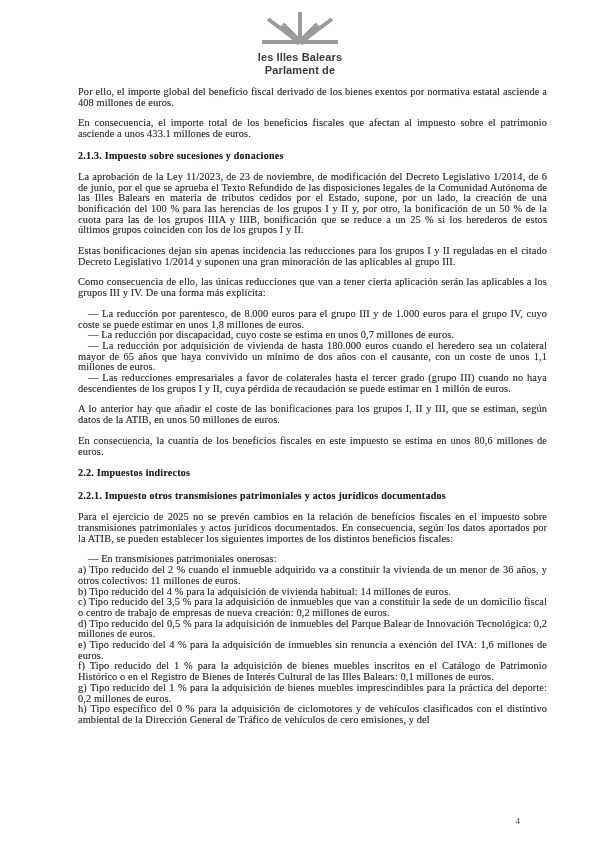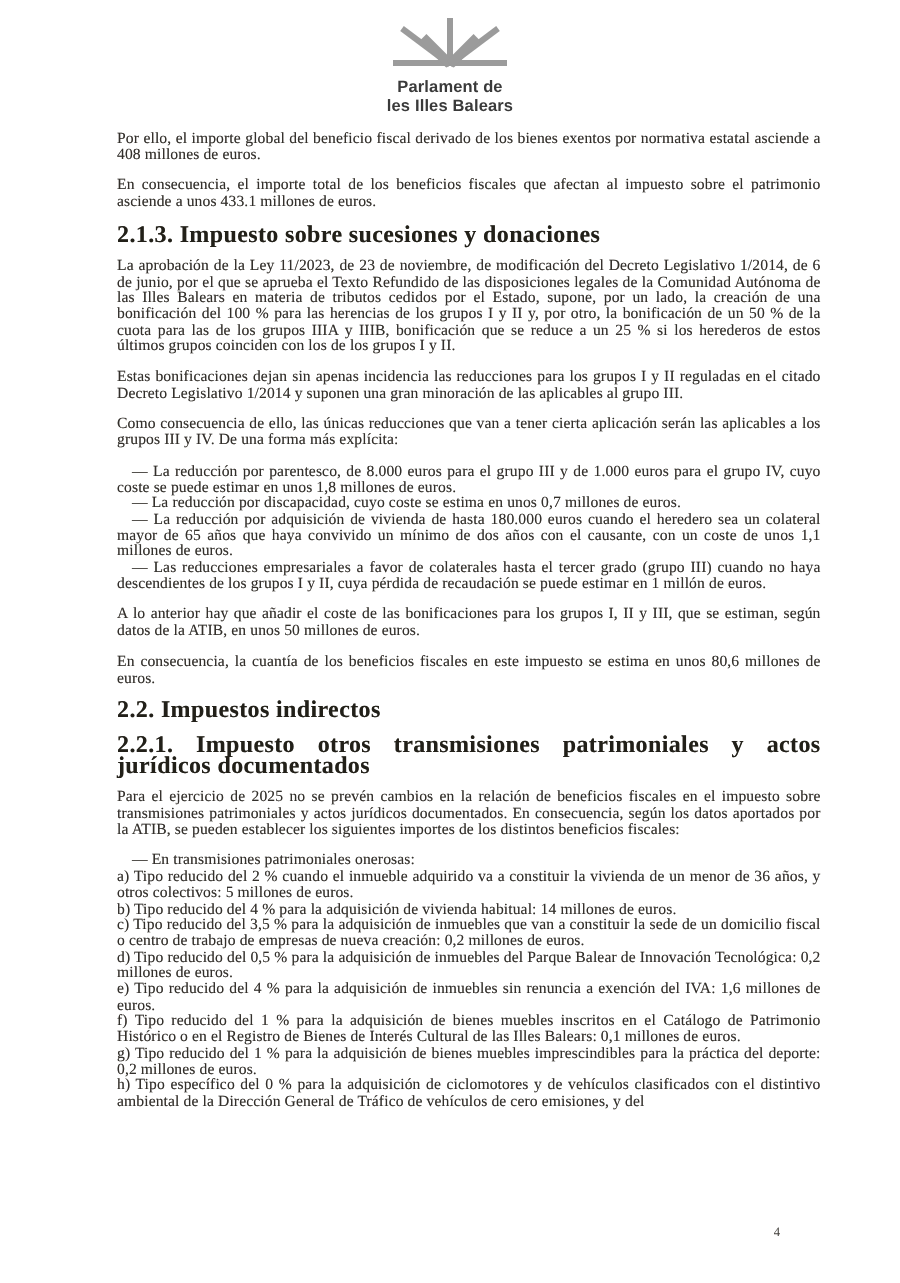--- a/index.html
+++ b/index.html
@@ -33,21 +33,21 @@
     padding: 11px 53px 0 78px;
     font-size: 10.4px;
     line-height: 10.7px;
     text-align: justify;
     letter-spacing: 0.08px;
     color: #33302c;
     text-shadow: 0 0 0.4px rgba(62, 56, 48, 0.5);
   }
   .p { margin: 0 0 10px 0; }
   .heading {
-    font-size: 16px;
+    font-size: 10px;
     font-weight: 700;
     color: #222019;
     letter-spacing: 0.25px;
     line-height: 12px;
     margin: 0 0 10px 0;
   }
   .heading-multiline { line-height: 14px; margin-bottom: 9px; }
   .group { margin: 0 0 10px 0; }
   .dash { margin: 0; text-indent: 10px; }
   .letter { margin: 0; }
@@ -69,22 +69,22 @@
       <svg width="78" height="36" viewBox="0 0 78 36" stroke="#9b9b9b" fill="none">
         <line x1="1" y1="33" x2="77" y2="33" stroke-width="4"></line>
         <line x1="39" y1="34" x2="39" y2="3" stroke-width="4"></line>
         <line x1="39" y1="34" x2="7" y2="10" stroke-width="4"></line>
         <line x1="39" y1="34" x2="71" y2="10" stroke-width="4"></line>
         <line x1="39" y1="34" x2="21" y2="16" stroke-width="6.5"></line>
         <line x1="39" y1="34" x2="57" y2="16" stroke-width="6.5"></line>
       </svg>
     </span>
     <div class="org-name">
+      <div>les Illes Balears</div>
       <div>Parlament de</div>
-      <div>les Illes Balears</div>
     </div>
   </div>
 
   <div class="doc-body">
     <p class="p">Por ello, el importe global del beneficio fiscal derivado de los bienes exentos por normativa estatal asciende a 408 millones de euros.</p>
     <p class="p">En consecuencia, el importe total de los beneficios fiscales que afectan al impuesto sobre el patrimonio asciende a unos 433.1 millones de euros.</p>
     <h2 class="heading">2.1.3. Impuesto sobre sucesiones y donaciones</h2>
     <p class="p">La aprobación de la Ley 11/2023, de 23 de noviembre, de modificación del Decreto Legislativo 1/2014, de 6 de junio, por el que se aprueba el Texto Refundido de las disposiciones legales de la Comunidad Autónoma de las Illes Balears en materia de tributos cedidos por el Estado, supone, por un lado, la creación de una bonificación del 100 % para las herencias de los grupos I y II y, por otro, la bonificación de un 50 % de la cuota para las de los grupos IIIA y IIIB, bonificación que se reduce a un 25 % si los herederos de estos últimos grupos coinciden con los de los grupos I y II.</p>
     <p class="p">Estas bonificaciones dejan sin apenas incidencia las reducciones para los grupos I y II reguladas en el citado Decreto Legislativo 1/2014 y suponen una gran minoración de las aplicables al grupo III.</p>
     <p class="p">Como consecuencia de ello, las únicas reducciones que van a tener cierta aplicación serán las aplicables a los grupos III y IV. De una forma más explícita:</p>
@@ -97,21 +97,21 @@
     </div>
 
     <p class="p">A lo anterior hay que añadir el coste de las bonificaciones para los grupos I, II y III, que se estiman, según datos de la ATIB, en unos 50 millones de euros.</p>
     <p class="p">En consecuencia, la cuantía de los beneficios fiscales en este impuesto se estima en unos 80,6 millones de euros.</p>
     <h2 class="heading">2.2. Impuestos indirectos</h2>
     <h2 class="heading heading-multiline">2.2.1. Impuesto otros transmisiones patrimoniales y actos jurídicos documentados</h2>
     <p class="p">Para el ejercicio de 2025 no se prevén cambios en la relación de beneficios fiscales en el impuesto sobre transmisiones patrimoniales y actos jurídicos documentados. En consecuencia, según los datos aportados por la ATIB, se pueden establecer los siguientes importes de los distintos beneficios fiscales:</p>
     <p class="dash p">— En transmisiones patrimoniales onerosas:</p>
 
     <div class="group">
-      <p class="letter">a) Tipo reducido del 2 % cuando el inmueble adquirido va a constituir la vivienda de un menor de 36 años, y otros colectivos: 5 millones de euros.</p>
+      <p class="letter">a) Tipo reducido del 2 % cuando el inmueble adquirido va a constituir la vivienda de un menor de 36 años, y otros colectivos: 11 millones de euros.</p>
       <p class="letter">b) Tipo reducido del 4 % para la adquisición de vivienda habitual: 14 millones de euros.</p>
       <p class="letter">c) Tipo reducido del 3,5 % para la adquisición de inmuebles que van a constituir la sede de un domicilio fiscal o centro de trabajo de empresas de nueva creación: 0,2 millones de euros.</p>
       <p class="letter">d) Tipo reducido del 0,5 % para la adquisición de inmuebles del Parque Balear de Innovación Tecnológica: 0,2 millones de euros.</p>
       <p class="letter">e) Tipo reducido del 4 % para la adquisición de inmuebles sin renuncia a exención del IVA: 1,6 millones de euros.</p>
       <p class="letter">f) Tipo reducido del 1 % para la adquisición de bienes muebles inscritos en el Catálogo de Patrimonio Histórico o en el Registro de Bienes de Interés Cultural de las Illes Balears: 0,1 millones de euros.</p>
       <p class="letter">g) Tipo reducido del 1 % para la adquisición de bienes muebles imprescindibles para la práctica del deporte: 0,2 millones de euros.</p>
       <p class="letter">h) Tipo específico del 0 % para la adquisición de ciclomotores y de vehículos clasificados con el distintivo ambiental de la Dirección General de Tráfico de vehículos de cero emisiones, y del</p>
     </div>
   </div>
 

